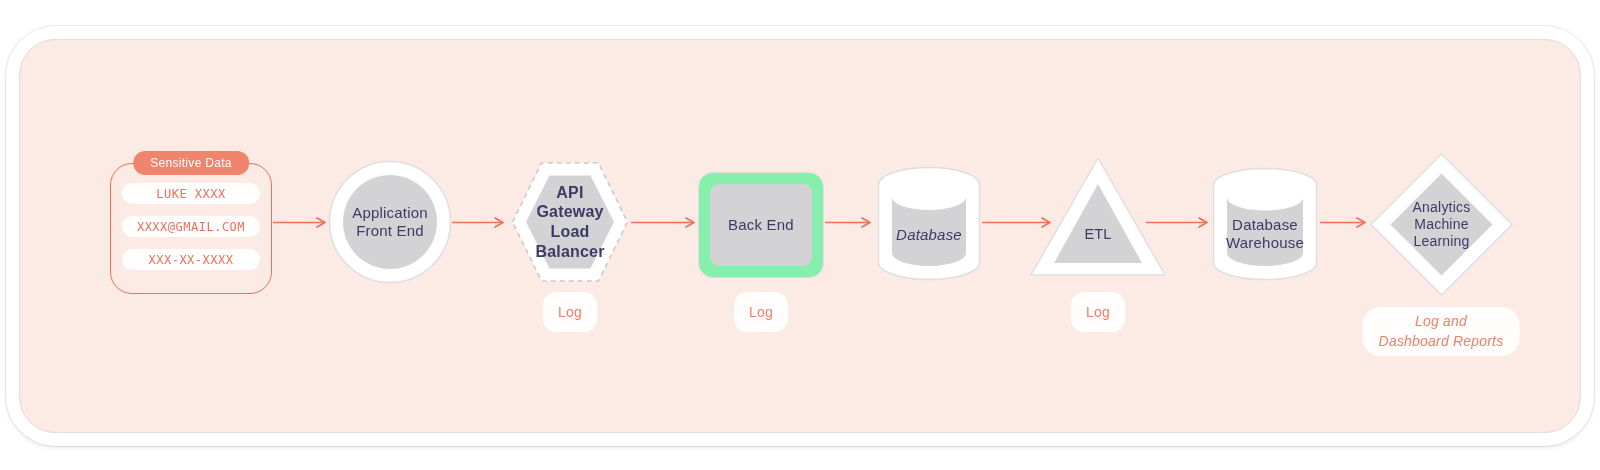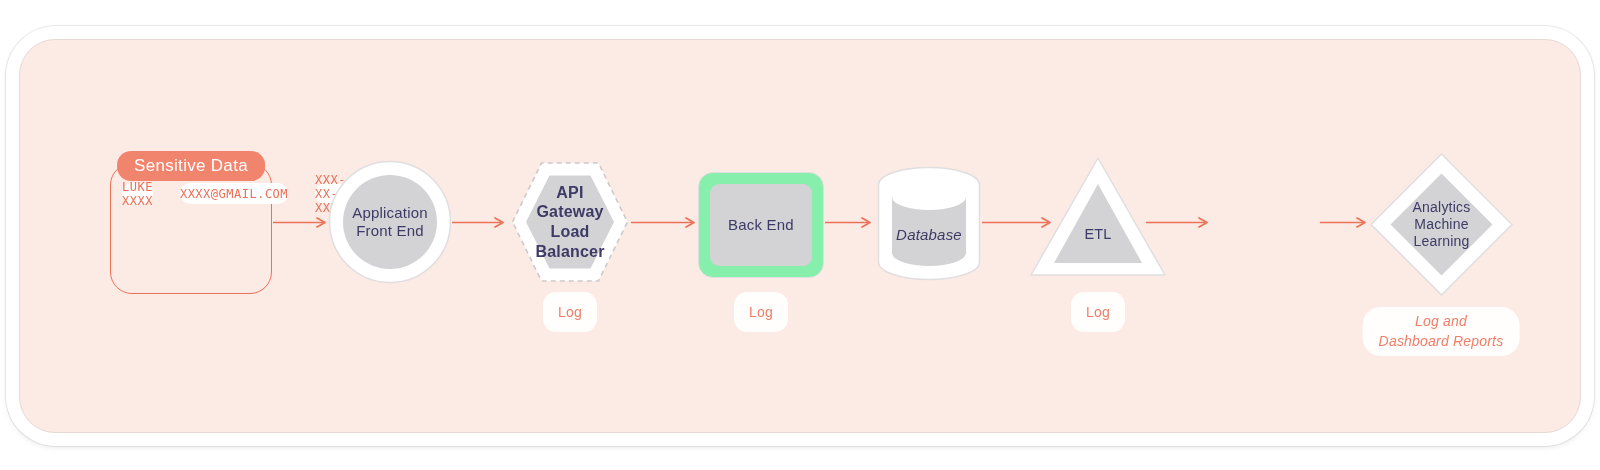--- a/index.html
+++ b/index.html
@@ -25,26 +25,26 @@
   .arrow-line { stroke:#ec7158; stroke-width:1.7; }
   .arrow-head { stroke:#ec7158; stroke-width:1.7; fill:none; stroke-linecap:round; stroke-linejoin:round; }
 
   
   .sensitive-box {
     position:absolute; left:110px; top:163px; width:162px; height:131px;
     border:1.5px solid #ec7158; border-radius:22px;
   }
   .sensitive-title {
     position:absolute; top:-13px; left:50%; transform:translateX(-50%);
-    background:#f0846c; color:#ffffff; font-size:17px; letter-spacing:0.3px;
+    background:#f0846c; color:#ffffff; font-size:12px; letter-spacing:0.3px;
     padding:5px 17px; border-radius:14px; white-space:nowrap;
   }
   .sensitive-items {
-    position:absolute; inset:0; display:flex; flex-direction:row;
-    padding:19px 11px 11px; gap:27px;
+    position:absolute; inset:0; display:flex; flex-direction:column;
+    padding:19px 11px 11px; gap:12px;
   }
   .sensitive-pill {
     background:rgba(255,255,255,0.95); border-radius:11px; height:21px;
     display:flex; align-items:center; justify-content:center;
     font-family:"DejaVu Sans Mono", monospace; font-size:12px; letter-spacing:0.5px;
     color:#ea6f58;
   }
 
   
   .node { position:absolute; }
@@ -172,20 +172,28 @@
     </div>
 
     <div class="node node-triangle">
       <svg width="140" height="123" viewBox="0 0 140 123">
         <polygon class="shape-outline" points="70,3 137,120 3,120" stroke-linejoin="round"></polygon>
         <polygon class="shape-inner" points="70,29 114,108 26,108"></polygon>
       </svg>
       <div class="node-label">ETL</div>
     </div>
 
+    <div class="node node-warehouse">
+      <svg width="106" height="114" viewBox="0 0 106 114">
+        <path class="shape-outline" d="M1.5,18 A51.5,16.5 0 0 1 104.5,18 L104.5,96 A51.5,16.5 0 0 1 1.5,96 Z"></path>
+        <path class="shape-inner" d="M15,30.5 L15,86 A38,13 0 0 0 91,86 L91,30.5 Z"></path>
+        <ellipse cx="53" cy="30.5" rx="38" ry="13" fill="#ffffff"></ellipse>
+      </svg>
+      <div class="node-label">Database Warehouse</div>
+    </div>
 
     <div class="node node-diamond">
       <svg width="145" height="145" viewBox="0 0 145 145">
         <polygon class="shape-outline" points="72.5,2 143,72.5 72.5,143 2,72.5"></polygon>
         <polygon class="shape-inner" points="72.5,21.5 123.5,72.5 72.5,123.5 21.5,72.5"></polygon>
       </svg>
       <div class="node-label">Analytics Machine Learning</div>
     </div>
 
     <div class="badge" style="left:570px; top:292px;">Log</div>

